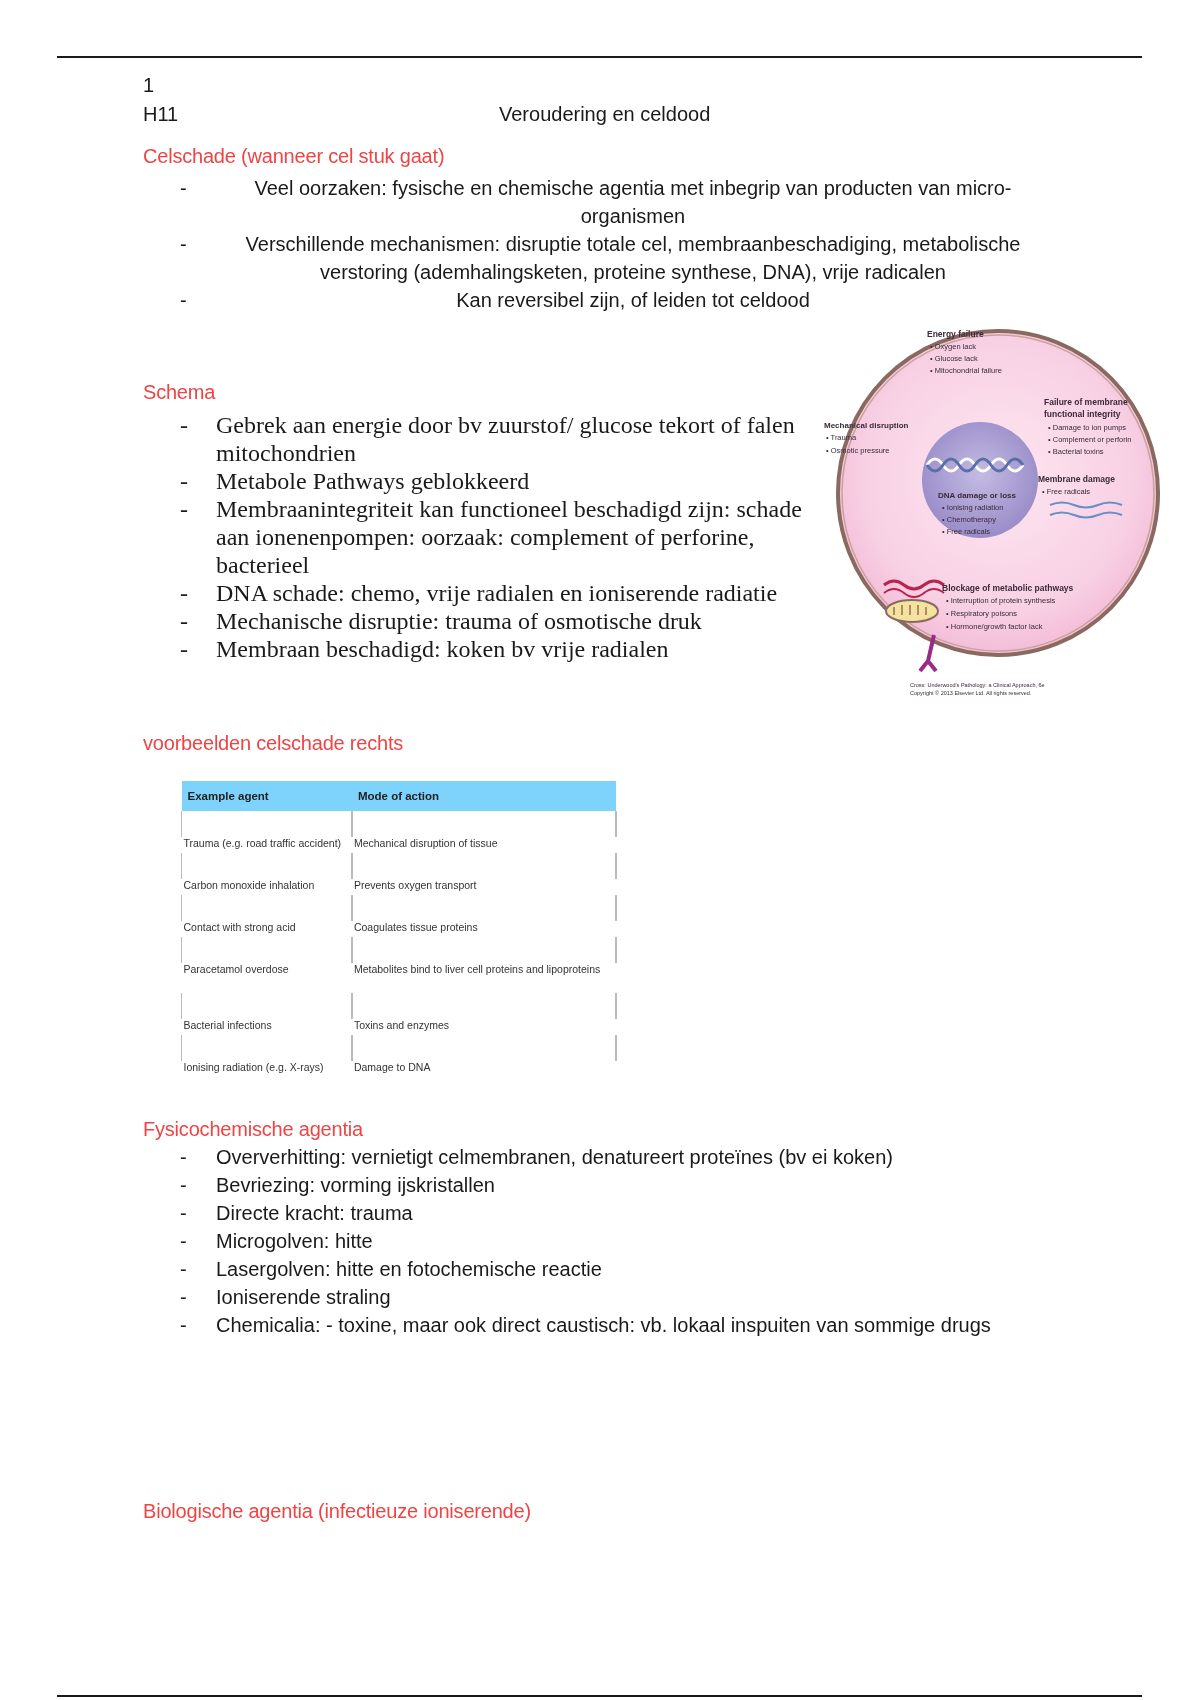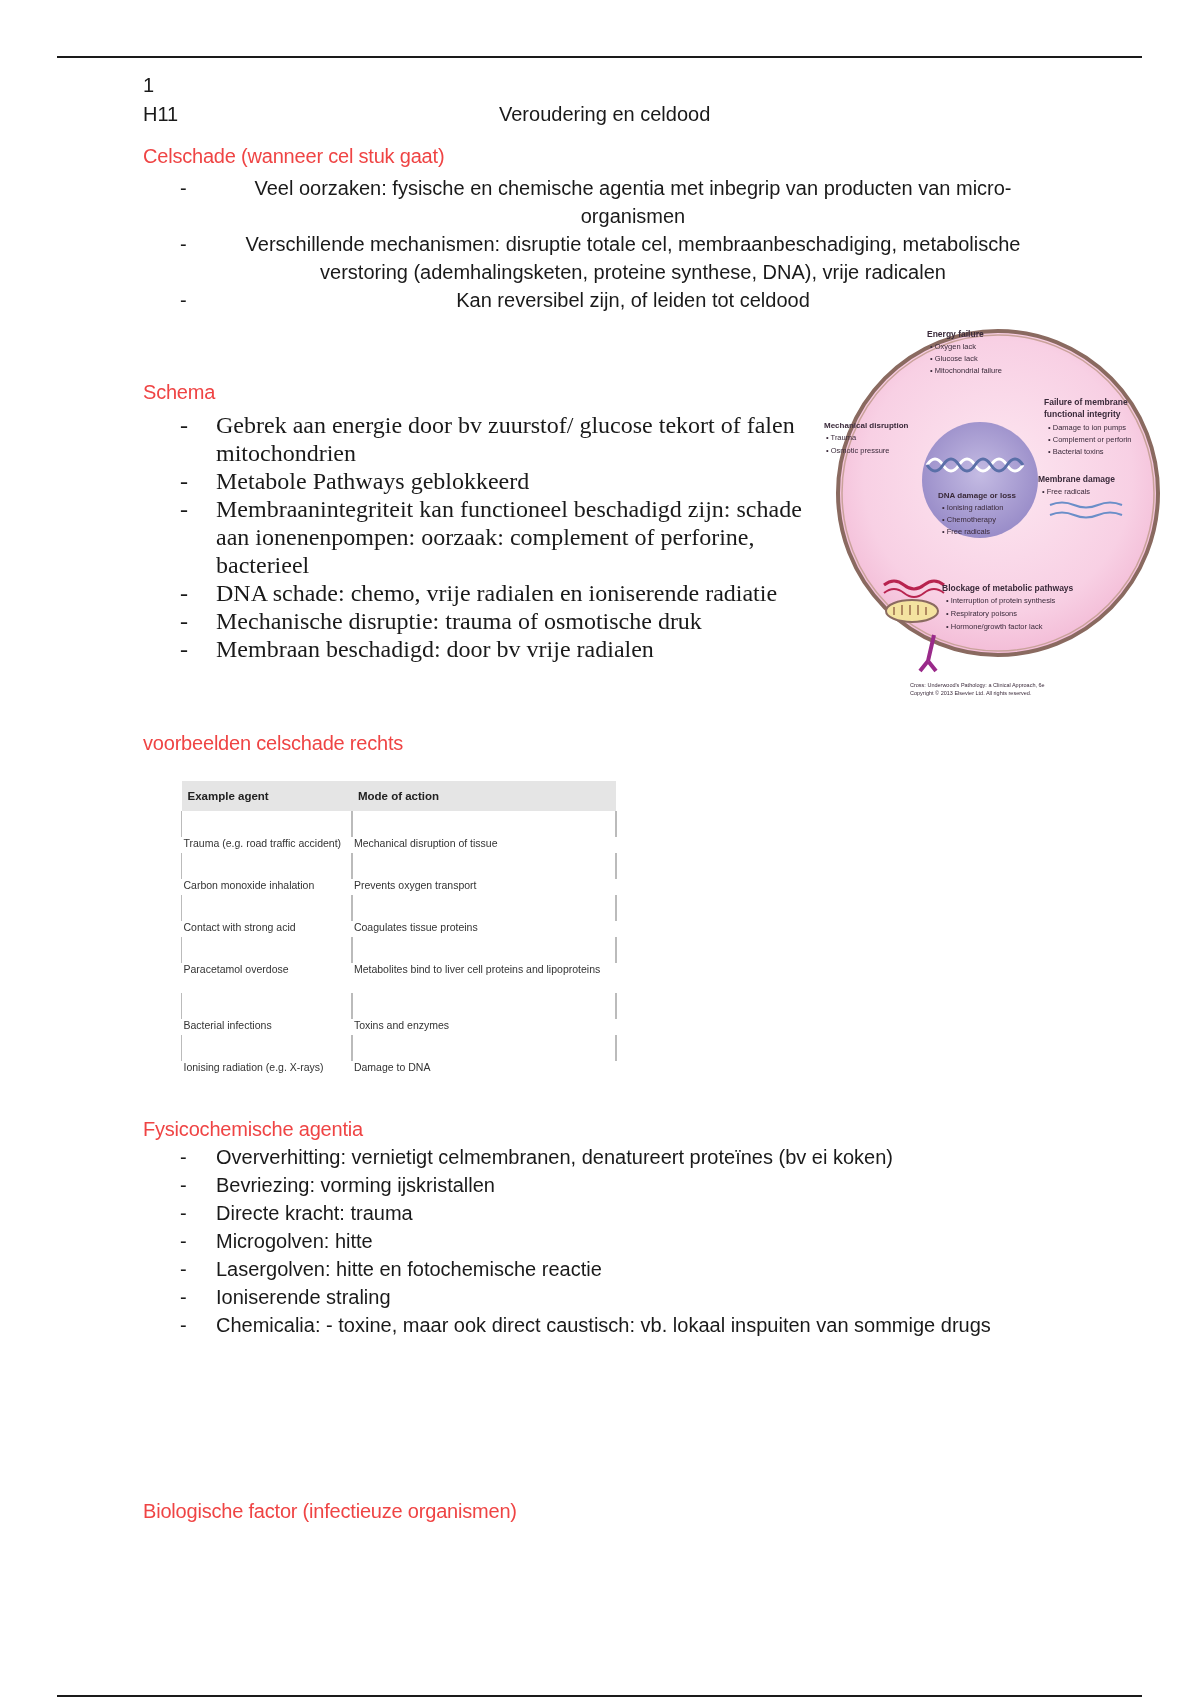--- a/index.html
+++ b/index.html
@@ -17,21 +17,21 @@
   ul.bullets li { position: relative; padding-left: 46px; }
   ul.bullets li::before { content: "-"; position: absolute; left: 10px; top: 0; }
   ul.serif { font-family: "Liberation Serif", "DejaVu Serif", serif; font-size: 24px; }
   
   .diagram { position: absolute; left: 822px; top: 325px; width: 338px; height: 376px; }
   .diagram svg { width: 100%; height: 100%; }
   .dlabel { font-family: "Liberation Sans", sans-serif; fill: #3a2a3a; }
   
   .tbl { position: absolute; left: 181px; top: 781px; width: 436px; border-collapse: collapse;
          font-family: "Liberation Sans", sans-serif; font-size: 10.5px; color: #333; }
-  .tbl th { background: #e5e5e5; text-align: left; font-weight: bold; height: 30px; padding: 0 6px; font-size: 11.5px; color: #222; }
+  .tbl th { background: #7dd3fc; text-align: left; font-weight: bold; height: 30px; padding: 0 6px; font-size: 11.5px; color: #222; }
   .tbl td { padding: 0 2px; vertical-align: top; }
   .tbl tr.spacer td { height: 26px; border-left: 1px solid #bbb; }
   .tbl tr.spacer td + td { border-left: 2px solid #bbb; border-right: 2px solid #bbb; }
   .tbl tr.data td { height: 16px; }
   .tbl tr.data.tall td { height: 30px; }
 </style>
 </head>
 <body>
 
 <div class="rule top"></div>
@@ -49,21 +49,21 @@
   <li>Kan reversibel zijn, of leiden tot celdood</li>
 </ul>
 
 <div class="heading" style="top:381px;">Schema</div>
 <ul class="bullets serif" style="top:411px; width:640px;">
   <li>Gebrek aan energie door bv zuurstof/ glucose tekort of falen mitochondrien</li>
   <li>Metabole Pathways geblokkeerd</li>
   <li>Membraanintegriteit kan functioneel beschadigd zijn: schade aan ionenenpompen: oorzaak: complement of perforine, bacterieel</li>
   <li>DNA schade: chemo, vrije radialen en ioniserende radiatie</li>
   <li>Mechanische disruptie: trauma of osmotische druk</li>
-  <li>Membraan beschadigd: door bv vrije radialen</li>
+  <li>Membraan beschadigd: koken bv vrije radialen</li>
 </ul>
 
 <div class="diagram">
   <svg viewBox="0 0 338 376" xmlns="http://www.w3.org/2000/svg">
     <defs>
       <radialGradient id="cellg" cx="50%" cy="45%" r="60%">
         <stop offset="0%" stop-color="#fde7f1"></stop>
         <stop offset="70%" stop-color="#f8d0e4"></stop>
         <stop offset="100%" stop-color="#f1b5d2"></stop>
       </radialGradient>
@@ -188,15 +188,15 @@
 <ul class="bullets" style="top:1143px; width:860px;">
   <li>Oververhitting: vernietigt celmembranen, denatureert proteïnes  (bv ei koken)</li>
   <li>Bevriezing: vorming ijskristallen</li>
   <li>Directe kracht: trauma</li>
   <li>Microgolven: hitte</li>
   <li>Lasergolven: hitte en fotochemische reactie</li>
   <li>Ioniserende straling</li>
   <li>Chemicalia: - toxine, maar ook direct caustisch: vb. lokaal inspuiten van sommige drugs</li>
 </ul>
 
-<div class="heading" style="top:1500px;">Biologische factor (infectieuze organismen)</div>
+<div class="heading" style="top:1500px;">Biologische agentia (infectieuze ioniserende)</div>
 
 <div class="rule bottom"></div>
 
 </body></html>

